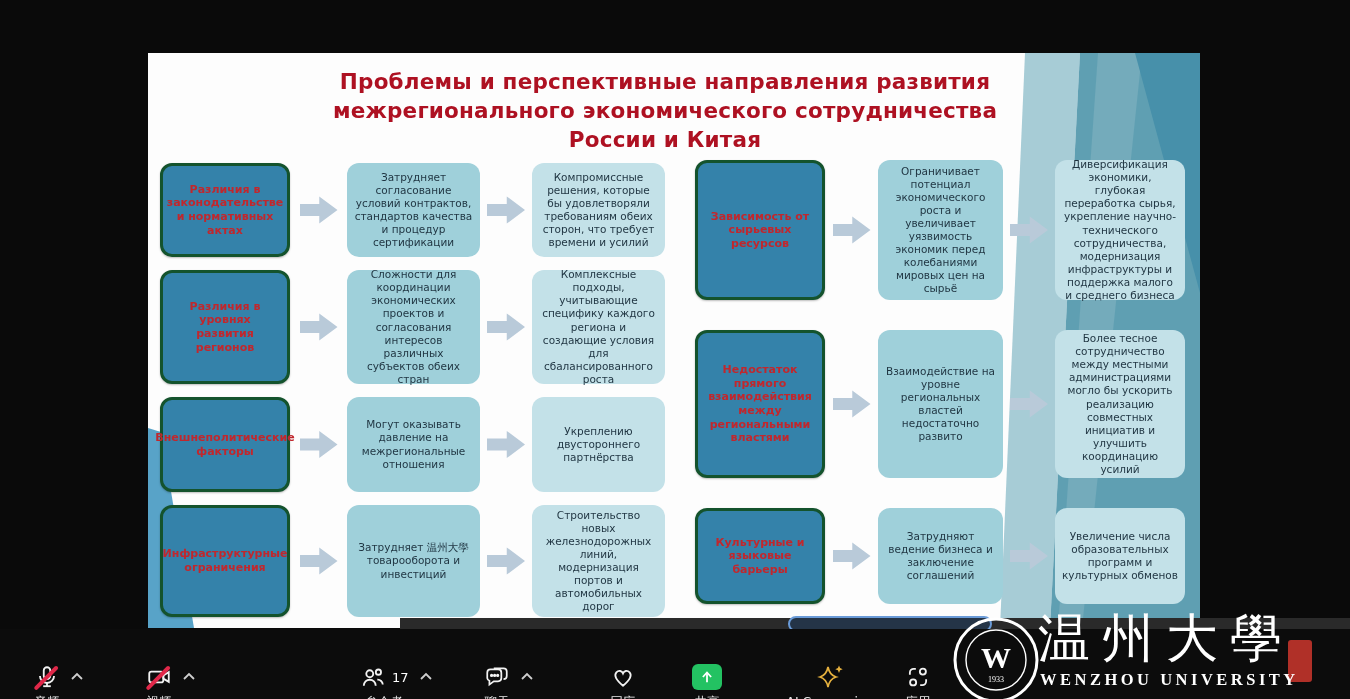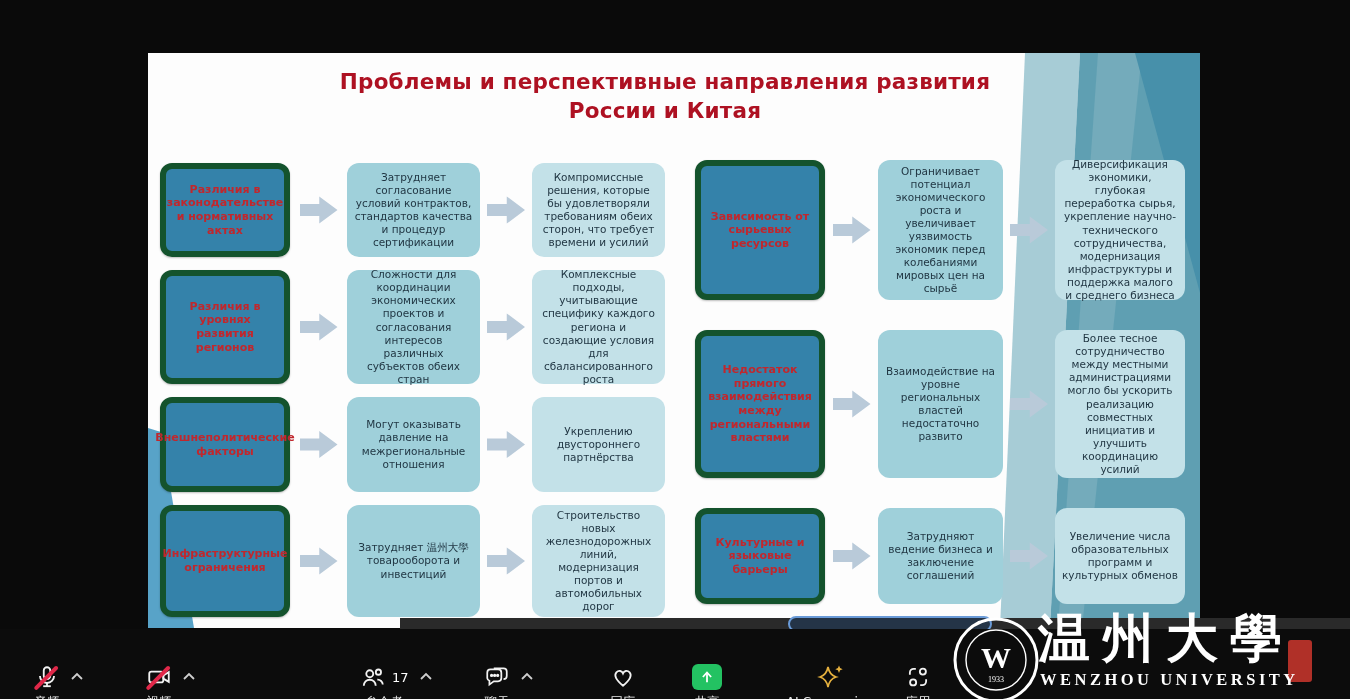--- a/index.html
+++ b/index.html
@@ -11,21 +11,21 @@
   .left-wedge{position:absolute;left:0;bottom:0;}
   .slide-title{position:absolute;left:0;top:14px;width:1010px;text-align:center;
                color:#ae1122;font-weight:700;font-size:21.5px;line-height:29px;letter-spacing:.2px;padding-left:12px;}
   .grid{position:absolute;display:grid;}
   .grid-left{left:12px;top:110px;grid-template-columns:130px 57px 133px 52px 133px;
              grid-template-rows:94px 114px 95px 112px;row-gap:13px;}
   .grid-right{left:547px;top:107px;grid-template-columns:130px 53px 125px 52px 130px;
               grid-template-rows:140px 148px 96px;row-gap:30px;}
   .box{border-radius:12px;display:flex;align-items:center;justify-content:center;text-align:center;
        padding:4px 7px;box-sizing:border-box;font-size:10.5px;line-height:1.24;z-index:2;}
-  .b-problem{background:#3482aa;border:6px solid #14532d;color:#c1272d;font-weight:700;font-size:11px;
+  .b-problem{background:#3482aa;border:3px solid #14532d;color:#c1272d;font-weight:700;font-size:11px;
              box-shadow:0 1px 2px rgba(0,0,0,.25);}
   .b-effect{background:#9fd0da;color:#1e3340;}
   .b-solution{background:#c3e1e8;color:#1e3340;}
   .acell{display:flex;align-items:center;justify-content:center;z-index:2;}
   .arrow{width:38px;height:34px;background:#b9cad9;
          clip-path:polygon(0 32%,52% 32%,52% 10%,100% 50%,52% 90%,52% 68%,0 68%);}
   
   .win-strip{position:absolute;left:400px;top:618px;width:950px;height:14px;background:#2a2a2a;z-index:3;}
   .pill{position:absolute;left:788px;top:616px;width:204px;height:16px;border-radius:8px;
         background:#243447;border:2px solid #6a9bd8;box-sizing:border-box;z-index:4;}
@@ -38,21 +38,21 @@
   .slash{position:absolute;left:-4px;top:12px;width:32px;height:3.5px;background:#e02849;
          transform:rotate(-45deg);border-radius:2px;}
   .chev{position:absolute;right:-24px;top:9px;}
   .share-box{width:30px;height:26px;background:#23c262;border-radius:6px;
              display:flex;align-items:center;justify-content:center;}
   svg.ic{display:block;}
   
   .watermark{position:absolute;left:952px;top:612px;width:398px;height:87px;z-index:6;pointer-events:none;}
   .seal{position:absolute;left:0;top:4px;}
   .red-seal{position:absolute;left:336px;top:28px;width:24px;height:42px;background:#b03028;border-radius:3px;}
-  .wm-cn{position:absolute;left:86px;top:-8px;width:310px;color:#fff;font-weight:700;font-size:52px;
+  .wm-cn{position:absolute;left:86px;top:-8px;width:310px;color:#fff;font-weight:400;font-size:52px;
          letter-spacing:12px;white-space:nowrap;font-family:"DejaVu Sans",sans-serif;}
   .wm-en{position:absolute;left:88px;top:58px;color:#fff;font-weight:700;font-size:16.5px;
          letter-spacing:3.5px;font-family:"Liberation Serif",serif;white-space:nowrap;}
 </style>
 </head>
 <body>
 
 <div class="stage">
 
   <div class="slide">
@@ -61,20 +61,21 @@
       <polygon points="150,0 270,0 270,575 120,575" fill="#5f9fb2"></polygon>
       <polygon points="168,0 212,0 152,575 128,575" fill="#74abbb"></polygon>
       <polygon points="205,0 270,0 270,240" fill="#4790aa"></polygon>
     </svg>
     <svg class="left-wedge" width="50" height="200" viewBox="0 0 50 200">
       <polygon points="0,0 13,4 46,200 0,200" fill="#58a3c8"></polygon>
     </svg>
 
     <div class="slide-title">
       <div>Проблемы и перспективные направления развития</div>
+      <div>межрегионального экономического сотрудничества</div>
       <div>России и Китая</div>
     </div>
 
     <div class="grid grid-left">
       <div class="box b-problem">Различия в законодательстве и нормативных актах</div>
       <div class="acell">
           <div class="arrow"></div>
         </div>
       <div class="box b-effect">Затрудняет согласование условий контрактов, стандартов качества и процедур сертификации</div>
       <div class="acell">

